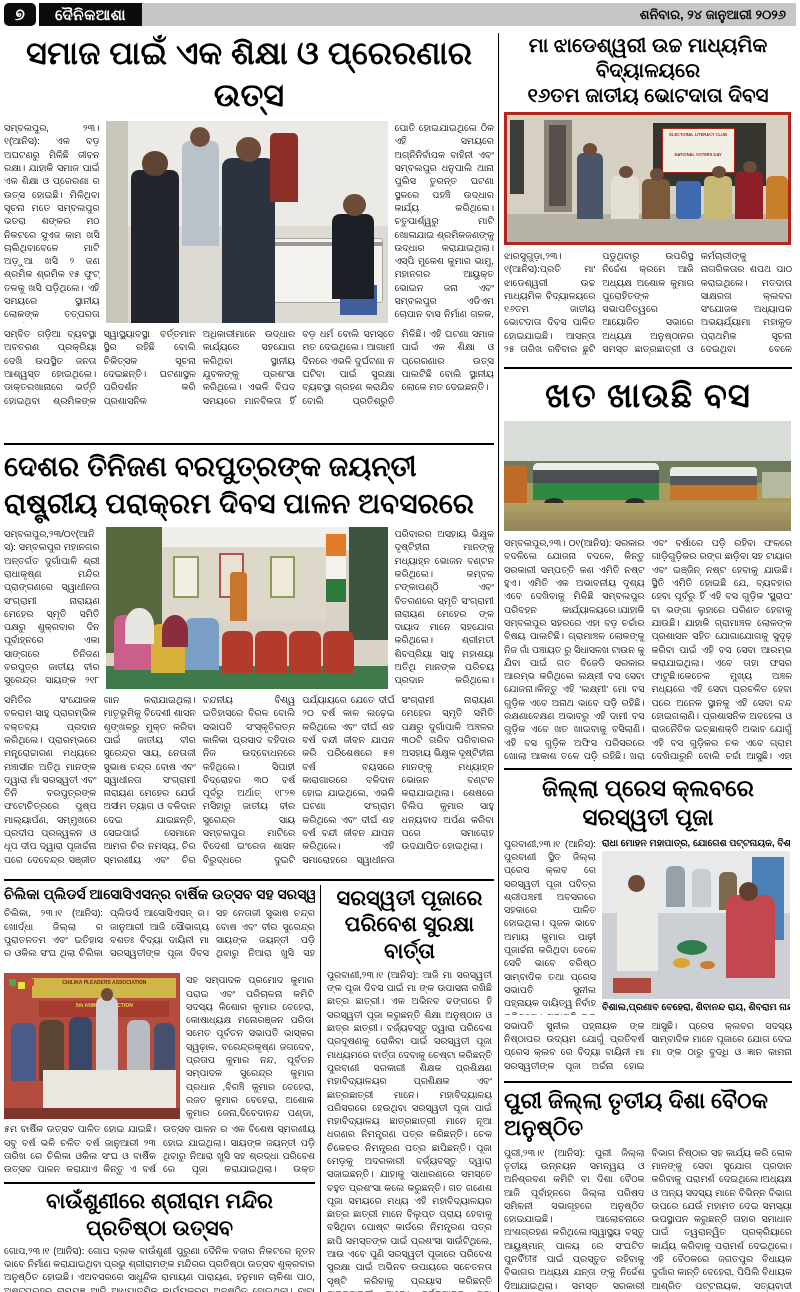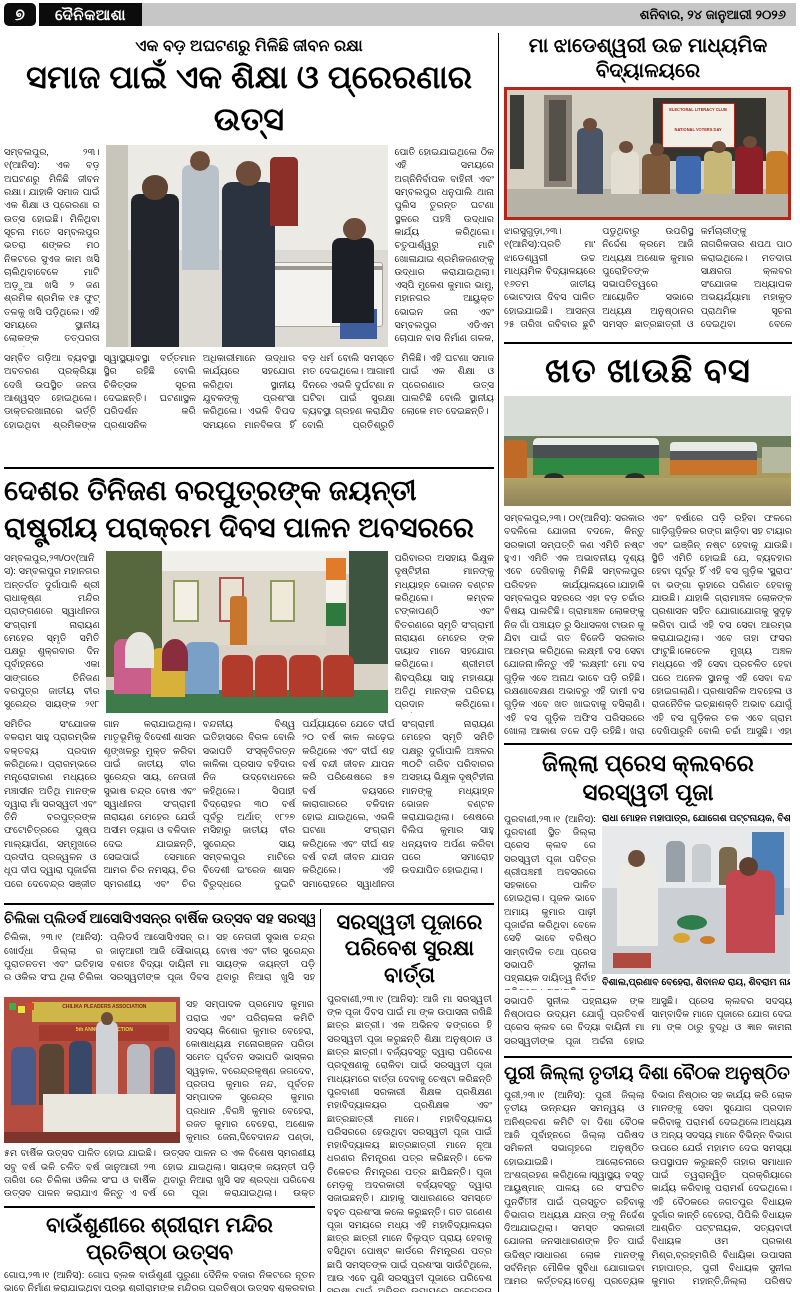--- a/index.html
+++ b/index.html
@@ -46,21 +46,20 @@
   <div class="date-bar">
       <span>ଶନିବାର, ୨୪ ଜାନୁଆରୀ ୨୦୨୬</span>
     </div>
 </div>
 
 <div class="main">
 
   <div class="left-half">
 
     <div>
-      <div class="kicker">ଏକ ବଡ଼ ଅଘଟଣରୁ ମିଳିଛି  ଜୀବନ ରକ୍ଷା</div>
       <div class="headline-xl">ସମାଜ ପାଇଁ ଏକ ଶିକ୍ଷା ଓ ପ୍ରେରଣାର ଉତ୍ସ</div>
       <div class="row" style="margin-top:5px; gap:6px;">
         <div class="bodytext" style="width:96px;height:202px;">ସମ୍ବଲପୁର, ୨୩।୧(ଆନିସ): ଏକ ବଡ଼ ଅଘଟଣରୁ ମିଳିଛି ଜୀବନ ରକ୍ଷା। ଯାହାକି ସମାଜ ପାଇଁ ଏକ ଶିକ୍ଷା ଓ ପ୍ରେରଣା ର ଉତ୍ସ ହୋଇଛି। ମିଳିଥିବା ସୂଚନା ମତେ ସମ୍ବଲପୁର ଭତରା ଶଙ୍କର ମଠ ନିକଟରେ ସୁଏଜ କାମ ଖସି ଚାଲିଥିବାବେଳେ ମାଟି ଅଡ଼ୁଆ ଖସି ୨ ଜଣ ଶ୍ରମିକ ଶ୍ରମିକ ୧୫ ଫୁଟ୍ ତଳକୁ ଖସି ପଡ଼ିଥିଲେ। ଏହି ସମୟରେ ସ୍ଥାନୀୟ ଲୋକଙ୍କ ତତ୍ପରତା ଯୋଗୁଁ ଉଭୟଙ୍କ ଜୀବନ ରକ୍ଷା ପାଇଥିଲା। ଜଣେ ଶ୍ରମିକ ସମ୍ପୂର୍ଣ୍ଣ ମାଟି ତଳେ ପୋତି ହୋଇଯାଇଥିଲେ।</div>
         <div class="photo" style="width:284px;height:202px;background:linear-gradient(#eceae4 0 52%,#dcdad3 52% 100%);">
           <div class="abs" style="left:0;top:0;width:8%;height:100%;background:#c8c5bb;"></div>
           <div class="abs" style="right:2%;bottom:10%;width:40%;height:32%;background:#f3f2ee;border:1px solid #a9a69e;border-radius:3px;"></div>
           <div class="abs" style="right:2%;bottom:38%;width:40%;height:4px;background:#9a978f;"></div>
           <div class="abs" style="right:4%;bottom:4%;width:13%;height:15%;background:#3f5e9e;"></div>
           <div class="abs" style="left:9%;top:24%;width:17%;height:76%;background:#23252c;border-radius:8px 8px 0 0;"></div>
           <div class="head-dot" style="left:13%;top:15%;width:9%;height:12%;background:#5f4433;"></div>
@@ -154,20 +153,21 @@
         <div class="bodytext" style="height:332px;margin-top:4px;">ପୁରବାଣୀ,୨୩।୧ (ଆନିସ): ଆଜି ମା ସରସ୍ୱତୀ ଙ୍କ ପୂଜା ଦିବସ ପାଇଁ ମା ଙ୍କ ଉପାସନା ରଖିଛି ଛାତ୍ର ଛାତ୍ରୀ। ଏକ ଅଭିନବ ଢଙ୍ଗରେ ହି ସରସ୍ୱତୀ ପୂଜା କରୁଛନ୍ତି ଶିକ୍ଷା ଅନୁଷ୍ଠାନ ଓ ଛାତ୍ର ଛାତ୍ରୀ। ବର୍ଜ୍ୟବସ୍ତୁ ଦ୍ୱାରା ପରିବେଶ ପ୍ରଦୂଷଣକୁ ରୋକିବା ପାଇଁ ସରସ୍ୱତୀ ପୂଜା ମାଧ୍ୟମରେ ବାର୍ତ୍ତା ଦେବାକୁ ଚେଷ୍ଟା କରିଛନ୍ତି ପୁରବାଣୀ ସରକାରୀ ଶିକ୍ଷକ ପ୍ରଶିକ୍ଷଣ ମହାବିଦ୍ୟାଳୟର ପ୍ରଶିକ୍ଷକ ଏବଂ ଛାତ୍ରଛାତ୍ରୀ ମାନେ। ମହାବିଦ୍ୟାଳୟ ପରିସରରେ ହେଉଥିବା ସରସ୍ୱତୀ ପୂଜା ପାଇଁ ମହାବିଦ୍ୟାଳୟ ଛାତ୍ରଛାତ୍ରୀ ମାନେ ନୂଆ ଧରଣର ନିମନ୍ତ୍ରଣ ପତ୍ର କରିଛନ୍ତି। ଚେକ ଚିକେଚର ନିମନ୍ତ୍ରଣ ପତ୍ର ଛାପିଛନ୍ତି। ପୂଜା ମେଡ଼କୁ ଅଦରକାରୀ ବର୍ଜ୍ୟବସ୍ତୁ ଦ୍ୱାରା ସଜାଇଛନ୍ତି। ଯାହାକୁ ସାଧାରଣରେ ସମସ୍ତେ ବହୁତ ପ୍ରଶଂସା କଲେ କରୁଛନ୍ତି। ଗତ ଗଣେଶ ପୂଜା ସମୟରେ ମଧ୍ୟ ଏହି ମହାବିଦ୍ୟାଳୟର ଛାତ୍ର ଛାତ୍ରୀ ମାନେ ବିଲୁପ୍ତ ପ୍ରାୟ ହେବାକୁ ବସିଥିବା ପୋଷ୍ଟ କାର୍ଡରେ ନିମନ୍ତ୍ରଣ ପତ୍ର ଛାପି ସମସ୍ତଙ୍କ ପାଇଁ ପ୍ରଶଂସା ସାଉଁଟିଥିଲେ, ଆଉ ଏବେ ପୁଣି ସରସ୍ୱତୀ ପୂଜାରେ ପରିବେଶ ସୁରକ୍ଷା ପାଇଁ ଅଭିନବ ଉପାୟରେ ସଚେତନତା ସୃଷ୍ଟି କରିବାକୁ ପ୍ରୟାସ କରିଛନ୍ତି ଛାତ୍ରଛାତ୍ରୀ ମାନେ। ବର୍ତ୍ତମାନର ପୂଜା ସାଜସଜ୍ଜା କହିଲେ,ଦୋକାନ ଗୁଡ଼ିକରେ ବହୁଳ ଭାବେ ବିକ୍ରି ହେଉଥିବା ଚାକଚିକ୍ୟ ସାମଗ୍ରୀ ଏବଂ ଆଲୋକମାଳା ପ୍ରଭୃତି ଆଣି ବିଭିନ୍ନ ଶିକ୍ଷାନୁଷ୍ଠାନ ଏବଂ ଅନୁଷ୍ଠାନ ଗୁଡ଼ିକ ପୂଜା ମେଡ଼ ପ୍ରସ୍ତୁତ କରିଦେଉଛନ୍ତି କିନ୍ତୁ ଏଥରୁ ବାଦ ପଡ଼ିଛି ଏହି ସରକାରୀ ଶିକ୍ଷକ ପ୍ରଶିକ୍ଷଣ ମହାବିଦ୍ୟାଳୟର କଳା ଶିକ୍ଷଣ ଛାତ୍ରୀ ମାନଙ୍କୁ ସବୁବେଳେ ପରିବେଶ ସୁରକ୍ଷାର ବାର୍ତ୍ତା ଦେବା ଭଳି କିଛି ନୂଆ କରିବାକୁ ଯୋଜନା ହୋଇଥାଏ। ଏହି ଫଟୋରେ ଛାତ୍ର ଛାତ୍ରୀ ମାନେ ବିଭିନ୍ନ ସାଜସଜ୍ଜା ସାମଗ୍ରୀ ତିଆରି କରୁଥିବାର ଗୁଡ଼ିକରେ ସାମାନ୍ୟ କଳାକୃତି ଦେଖିବାକୁ ମିଳିଥିଲା ଏବଂ ଏହା ଅତି ସୁନ୍ଦର ହୋଇଥିଲା।</div>
       </div>
     </div>
   </div>
 
   <div class="right-half">
 
     <div>
       <div class="headline-m" style="font-size:20px;">
         <div>ମା ଝାଡେଶ୍ୱରୀ ଉଚ୍ଚ ମାଧ୍ୟମିକ ବିଦ୍ୟାଳୟରେ</div>
+        <div>୧୬ତମ ଜାତୀୟ ଭୋଟଦାତା ଦିବସ</div>
       </div>
       <div class="photo" style="width:287px;height:133px;margin-top:4px;border:3px solid #b3261c;background:#d6d0c2;">
         <div class="abs" style="left:0;bottom:0;width:100%;height:22%;background:#b7b2a6;"></div>
         <div class="abs" style="left:1%;top:4%;width:5%;height:58%;background:#3c3c38;"></div>
         <div class="abs" style="left:13%;top:4%;width:10%;height:72%;background:#8b8378;"></div>
         <div class="abs" style="left:15%;top:8%;width:6%;height:64%;background:#55504a;"></div>
         <div class="abs" style="left:52%;top:6%;width:40%;height:50%;background:#35342f;"></div>
         <div class="abs" style="left:55%;top:10%;width:26%;height:36%;background:#f2efe6;border:1px solid #b3261c;"></div>
         <div class="ph-banner-txt" style="left:55%;top:14%;width:26%;font-size:4px;color:#b3261c;">ELECTORAL LITERACY CLUB</div>
         <div class="ph-banner-txt" style="left:55%;top:30%;width:26%;font-size:4px;color:#b3261c;">NATIONAL VOTERS DAY</div>
@@ -232,17 +232,17 @@
           </div>
           <div class="caption-line" style="margin-top:2px;">ବିଶାଲ,ପ୍ରଣାବ ବେହେରା, ଶିବାନନ୍ଦ ରାୟ, ଶିବରାମ ନାୟକ, ଶିବ</div>
         </div>
       </div>
       <div class="bodytext cols-2" style="height:58px;margin-top:4px;">ସଭାପତି ସୁନୀଲ ପହ୍ନାୟକ ଙ୍କ ନିଷ୍ଠାପର ଉଦ୍ୟମ ଯୋଗୁଁ ପ୍ରତିବର୍ଷ ପ୍ରେସ କ୍ଲବ ରେ ବିଦ୍ୟା ବାୟିନୀ ମା ସରସ୍ୱତୀଙ୍କ ପୂଜା ଅର୍ଚ୍ଚନା ହୋଇ ଆସୁଛି। ପ୍ରେସ କ୍ଲବର ସଦସ୍ୟ ସାମ୍ବାଦିକ ମାନେ ପୂଜାରେ ଯୋଗ ଦେଇ ମା ଙ୍କ ଠାରୁ ବୁଦ୍ଧି ଓ ଜ୍ଞାନ କାମନା କରିଥିଲେ। ଶେଷରେ ପ୍ରସାଦ ସେବନ କରାଯାଇଥିଲା।</div>
     </div>
 
     <hr class="rule">
 
     <div>
-      <div class="headline-m" style="font-size:18px;text-align:left;">ପୁରୀ ଜିଲ୍ଲା ତୃତୀୟ ଦିଶା ବୈଠକ ଅନୁଷ୍ଠିତ</div>
+      <div class="headline-m" style="font-size:22px;text-align:left;">ପୁରୀ ଜିଲ୍ଲା ତୃତୀୟ ଦିଶା ବୈଠକ ଅନୁଷ୍ଠିତ</div>
       <div class="bodytext cols-2" style="height:212px;margin-top:4px;">ପୁରୀ,୨୩।୧ (ଆନିସ): ପୁରୀ ଜିଲ୍ଲା ତୃତୀୟ ଉନ୍ନୟନ ସମନ୍ୱୟ ଓ ଅନିଶ୍ରବଣ କମିଟି ବା ଦିଶା ବୈଠକ ଆଜି ପୂର୍ବାହ୍ନରେ ଜିଲ୍ଲା ପରିଷଦ ସମିଳନୀ ସଭାଗୃହରେ ଅନୁଷ୍ଠିତ ହୋଇଯାଇଛି। ଆଲୋଚନାରେ ଅଂଶଗ୍ରହଣ କରିଥିଲେ।ସ୍ୱାସ୍ଥ୍ୟ ବସ୍ତୁ ଆୟୁଷ୍ମାନ୍ ପାଳୟ ରେ ସଂଘଟିତ ପୁନର୍ବିচার ପାଇଁ ପ୍ରସ୍ତୁତ ରହିବାକୁ ବିଭାଗର ଅଧ୍ୟକ୍ଷ ଯନ୍ତା ଙ୍କୁ ନିର୍ଦ୍ଦେଶ ଦିଆଯାଇଥିଲା। ସମସ୍ତ ସରକାରୀ ଯୋଜନା ଜନସାଧାରଣଙ୍କ ହିତ ପାଇଁ ଉଦ୍ଦିଷ୍ଟ।ସାଧାରଣ ଲୋକ ମାନଙ୍କୁ ସର୍ବନିମ୍ନ ମୌଳିକ ସୁବିଧା ଯୋଗାଇବା ଆମର କର୍ତ୍ତବ୍ୟ।ତେଣୁ ପ୍ରତ୍ୟେକ ବିଭାଗ ନିଷ୍ଠାର ସହ କାର୍ଯ୍ୟ କରି ଲୋକ ମାନଙ୍କୁ ସେବା ସୁଯୋଗ ପ୍ରଦାନ କରିବାକୁ ପରାମର୍ଶ ଦେଇଥିଲେ।ଅଧ୍ୟକ୍ଷ ଓ ଅନ୍ୟ ସଦସ୍ୟ ମାନେ ବିଭିନ୍ନ ବିଭାଗ ଉପରେ ଯେଉଁ ମହାମତ ଦେଇ ସମସ୍ୟା ଉପସ୍ଥାପନ କରୁଛନ୍ତି ତାହାର ସମାଧାନ ପାଇଁ ତ୍ୱରାନ୍ୱିତ ପ୍ରକ୍ରିୟାରେ କାର୍ଯ୍ୟ କରିବାକୁ ପରାମର୍ଶ ଦେଇଥିଲେ। ଏହି ବୈଠକରେ ଜଗତପୁର ବିଧାୟକ ଦୁର୍ଗାର କାନ୍ତି ବେହେରା, ପିପିଲି ବିଧାୟକ ଆଶ୍ରିତ ପଟ୍ଟନାୟକ, ସତ୍ୟବାଦୀ ବିଧାୟକ ଓମ ପ୍ରକାଶ ମିଶ୍ର,ବ୍ରହ୍ମଗିରି ବିଧାୟିକା ଉପାସନା ମହାପାତ୍ର, ପୁରୀ ବିଧାୟକ ସୁନୀଲ କୁମାର ମହାନ୍ତି,ଜିଲ୍ଲା ପରିଷଦ ଅଧ୍ୟକ୍ଷା ସୁପ୍ରାଭାଗୀ ସ୍ୱାଇଁ ପ୍ରମୁଖ ଯୋଗ ଦେଇ ବିଭାଗୀୟ ଅଧିକାରୀଙ୍କ ସହ ଆଲୋଚନା କରିଥିଲେ। କୃଷି ଓ କୃଷକ କଲ୍ୟାଣ, ପ୍ରାଣୀ ସମ୍ପଦ ଓ ଦୁଗ୍ଧ ଉତ୍ପାଦନ, ମୃତ୍ତିକା ସଂରକ୍ଷଣ, ଉଦ୍ୟାନ କୃଷି, ନିରନ୍ତର ସଶକ୍ତିକରଣ, ସାମାଜିକ ନ୍ୟାୟ ଓ ସଶକ୍ତିକରଣ, ଶ୍ରମ ଓ ମଧ୍ୟମ ଉଦ୍যোଗ,ସୂଚନା ପ୍ରଯୁକ୍ତି ବିଦ୍ୟା, ପରିଯୋଜନା କାର୍ଯ୍ୟକ୍ରମ, ସଂଖ୍ୟା ଲଘୁ ବ୍ୟାପାର, ଜଳସେଚନ ଓ ଜଳଉପର, ଗ୍ରାମ୍ୟ ଉନ୍ନୟନ, ଜଳଭରଣ, ଶକ୍ତି, ଅର୍ଥ, ଇଲୋକ୍ଟ୍ରନିକ୍ସ ଓ ଆଇଟି, ସାଧାରଣ ପ୍ରଶାସନ ଓ ଜନ ଶୁଣାଣି, ମହିଳା ଓ ଶିଶୁ ବିକାଶ, ଖାଦ୍ୟ ଓ ସାଧାରଣ ବଣ୍ଟନ, ପଞ୍ଚାୟତିରାଜ, ପାନୀୟ ଜଳ ଓ ପରିମଳ,କ୍ଷୁଦ୍ର ନିର୍ମାଣ ଓ ସଡ଼କ ବିକାଶ ପ୍ରସଙ୍ଗରେ ଆଲୋଚନା କରାଯାଇଥିଲା।ଜିଲ୍ଲାପାଳ ସିଦ୍ଧାର୍ଥ ଶଙ୍କର ସ୍ୱାଇଁ ସ୍ୱାଗତ ଭାଷଣ ଦେଇ ବୈଠକର ଉଦ୍ଦେଶ୍ୟ ସମ୍ପର୍କରେ ସୂଚନା ଦେଇଥିଲେ।</div>
     </div>
   </div>
 </div>
 
 </body></html>

